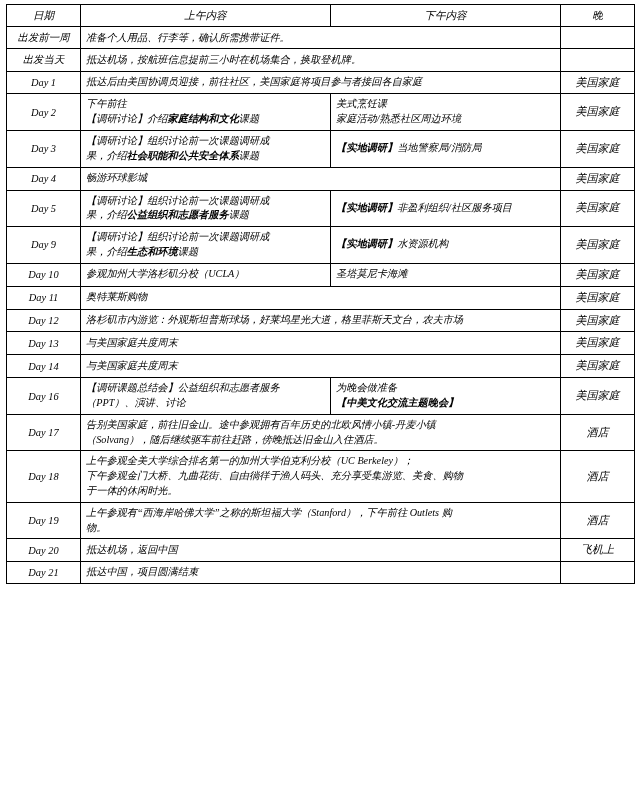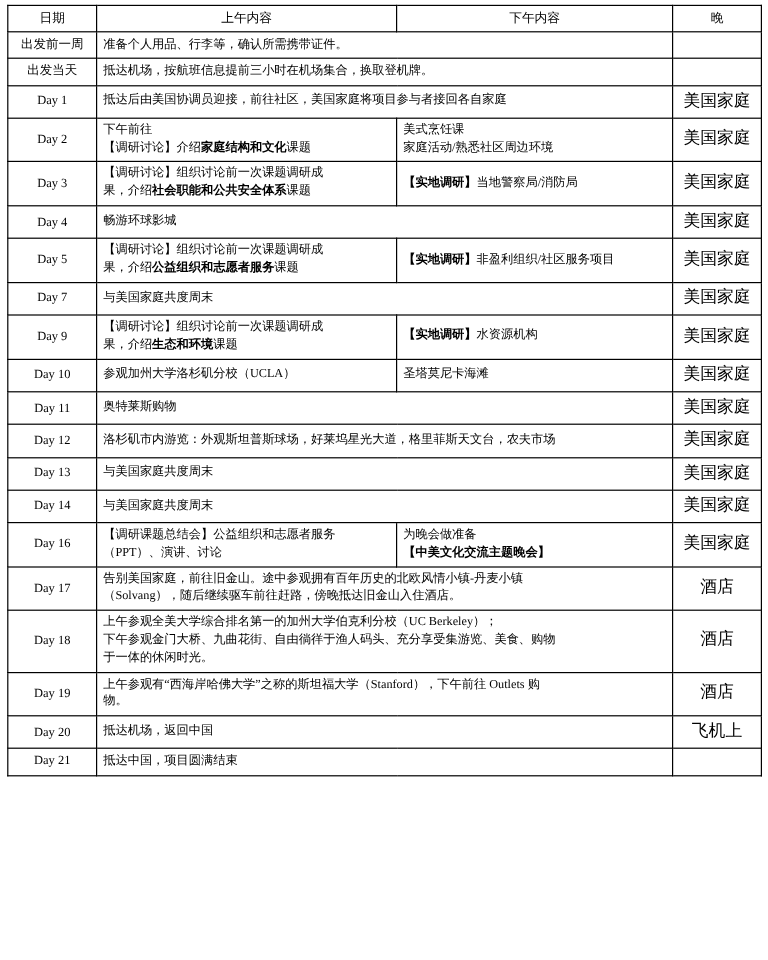--- a/index.html
+++ b/index.html
@@ -12,20 +12,21 @@
     height: 800px;
     font-family: "Liberation Serif", "DejaVu Serif", serif;
     color: #000000;
     overflow: hidden;
   }
   .sheet {
     width: 640px;
     height: 588px;
     box-sizing: border-box;
     padding: 4px 6px 0 6px;
+    font-style: italic;
   }
   table.schedule {
     width: 628px;
     border-collapse: collapse;
     table-layout: fixed;
     font-size: 10.2px;
     line-height: 1.45;
   }
   table.schedule td, table.schedule th {
     border: 1px solid #000000;
@@ -43,21 +44,21 @@
     font-weight: bold;
     font-size: 10.6px;
     padding: 5px 4px;
   }
   td.day {
     text-align: center;
     font-size: 10.4px;
   }
   td.night {
     text-align: center;
-    font-size: 14px;
+    font-size: 11px;
   }
   td.am, td.pm {
     text-align: left;
   }
   .b { font-weight: bold; }
 </style>
 </head>
 <body>
 
 <div class="sheet">
@@ -133,27 +134,20 @@
           <td class="am">
             <div><span>【调研讨论】组织讨论前一次课题调研成</span></div>
             <div><span>果，介绍</span><span class="b">公益组织和志愿者服务</span><span>课题</span></div>
           </td>
           <td class="pm">
             <div><span class="b">【实地调研】</span><span>非盈利组织/社区服务项目</span></div>
           </td>
           <td class="night">美国家庭</td>
         </tr>
         <tr>
-          <td class="day">Day 7</td>
-          <td class="am" colspan="2">
-            <div><span>与美国家庭共度周末</span></div>
-          </td>
-          <td class="night">美国家庭</td>
-        </tr>
-        <tr>
           <td class="day">Day 9</td>
           <td class="am">
             <div><span>【调研讨论】组织讨论前一次课题调研成</span></div>
             <div><span>果，介绍</span><span class="b">生态和环境</span><span>课题</span></div>
           </td>
           <td class="pm">
             <div><span class="b">【实地调研】</span><span>水资源机构</span></div>
           </td>
           <td class="night">美国家庭</td>
         </tr>

